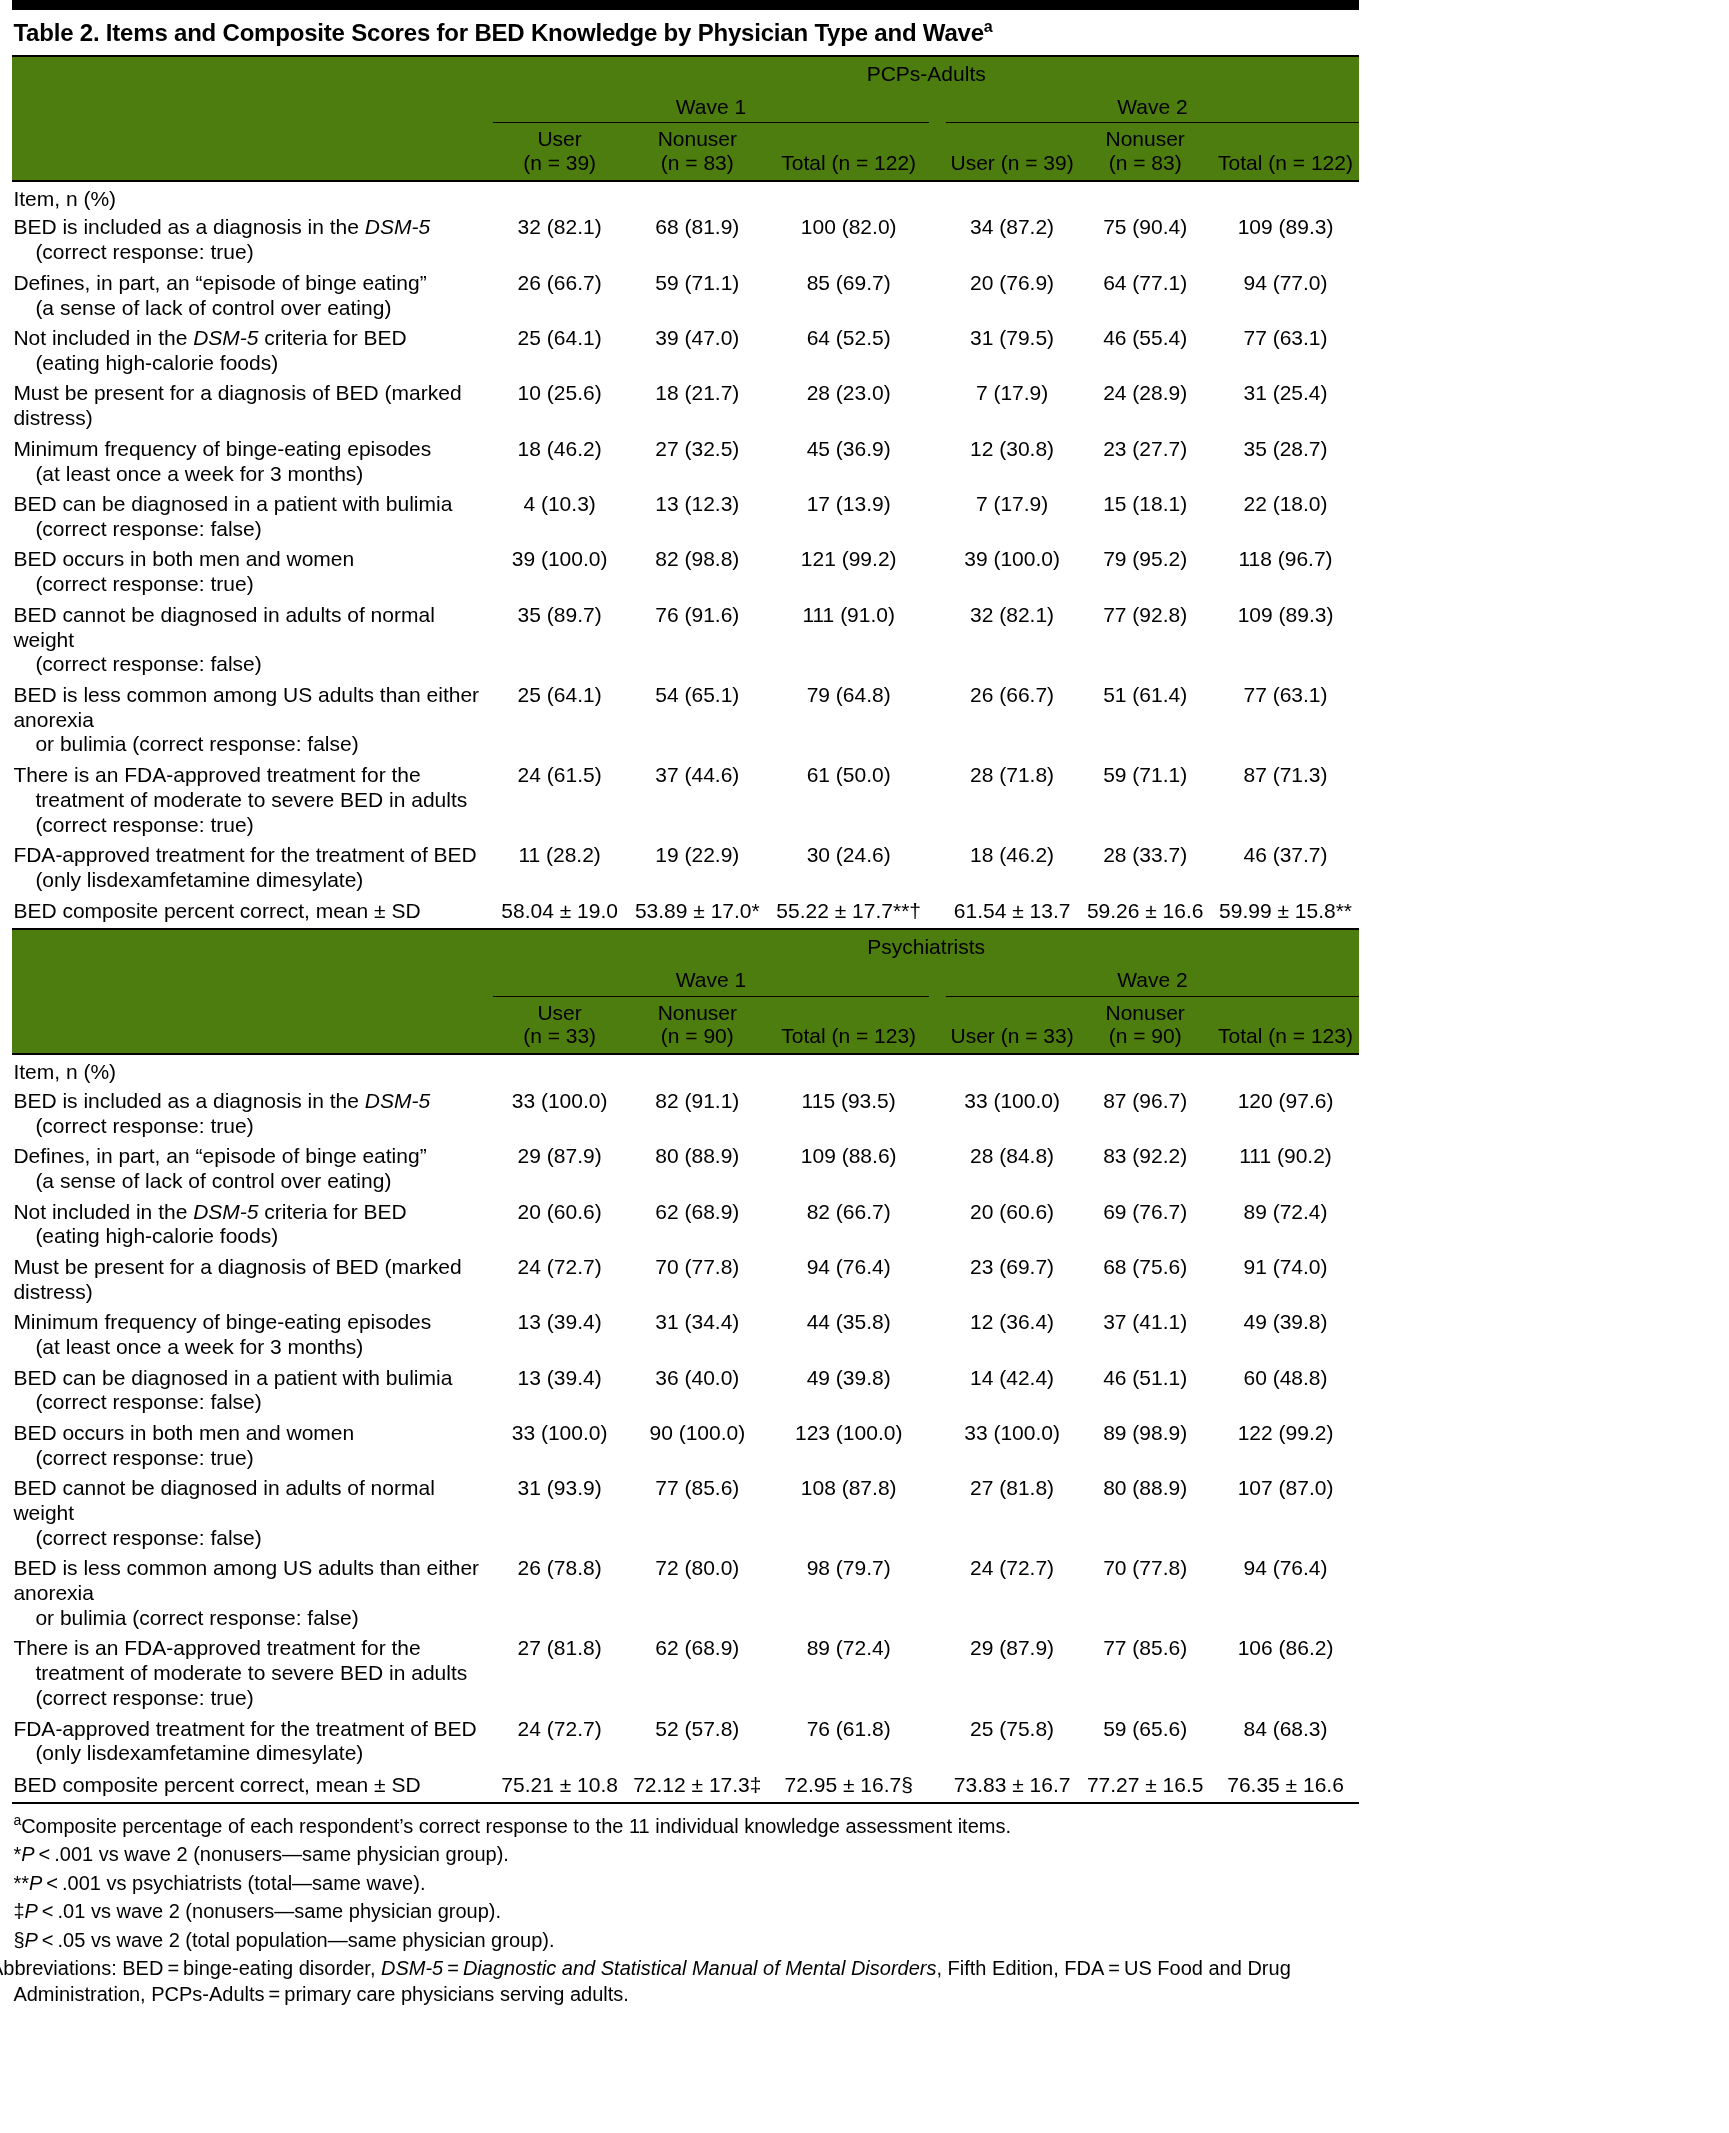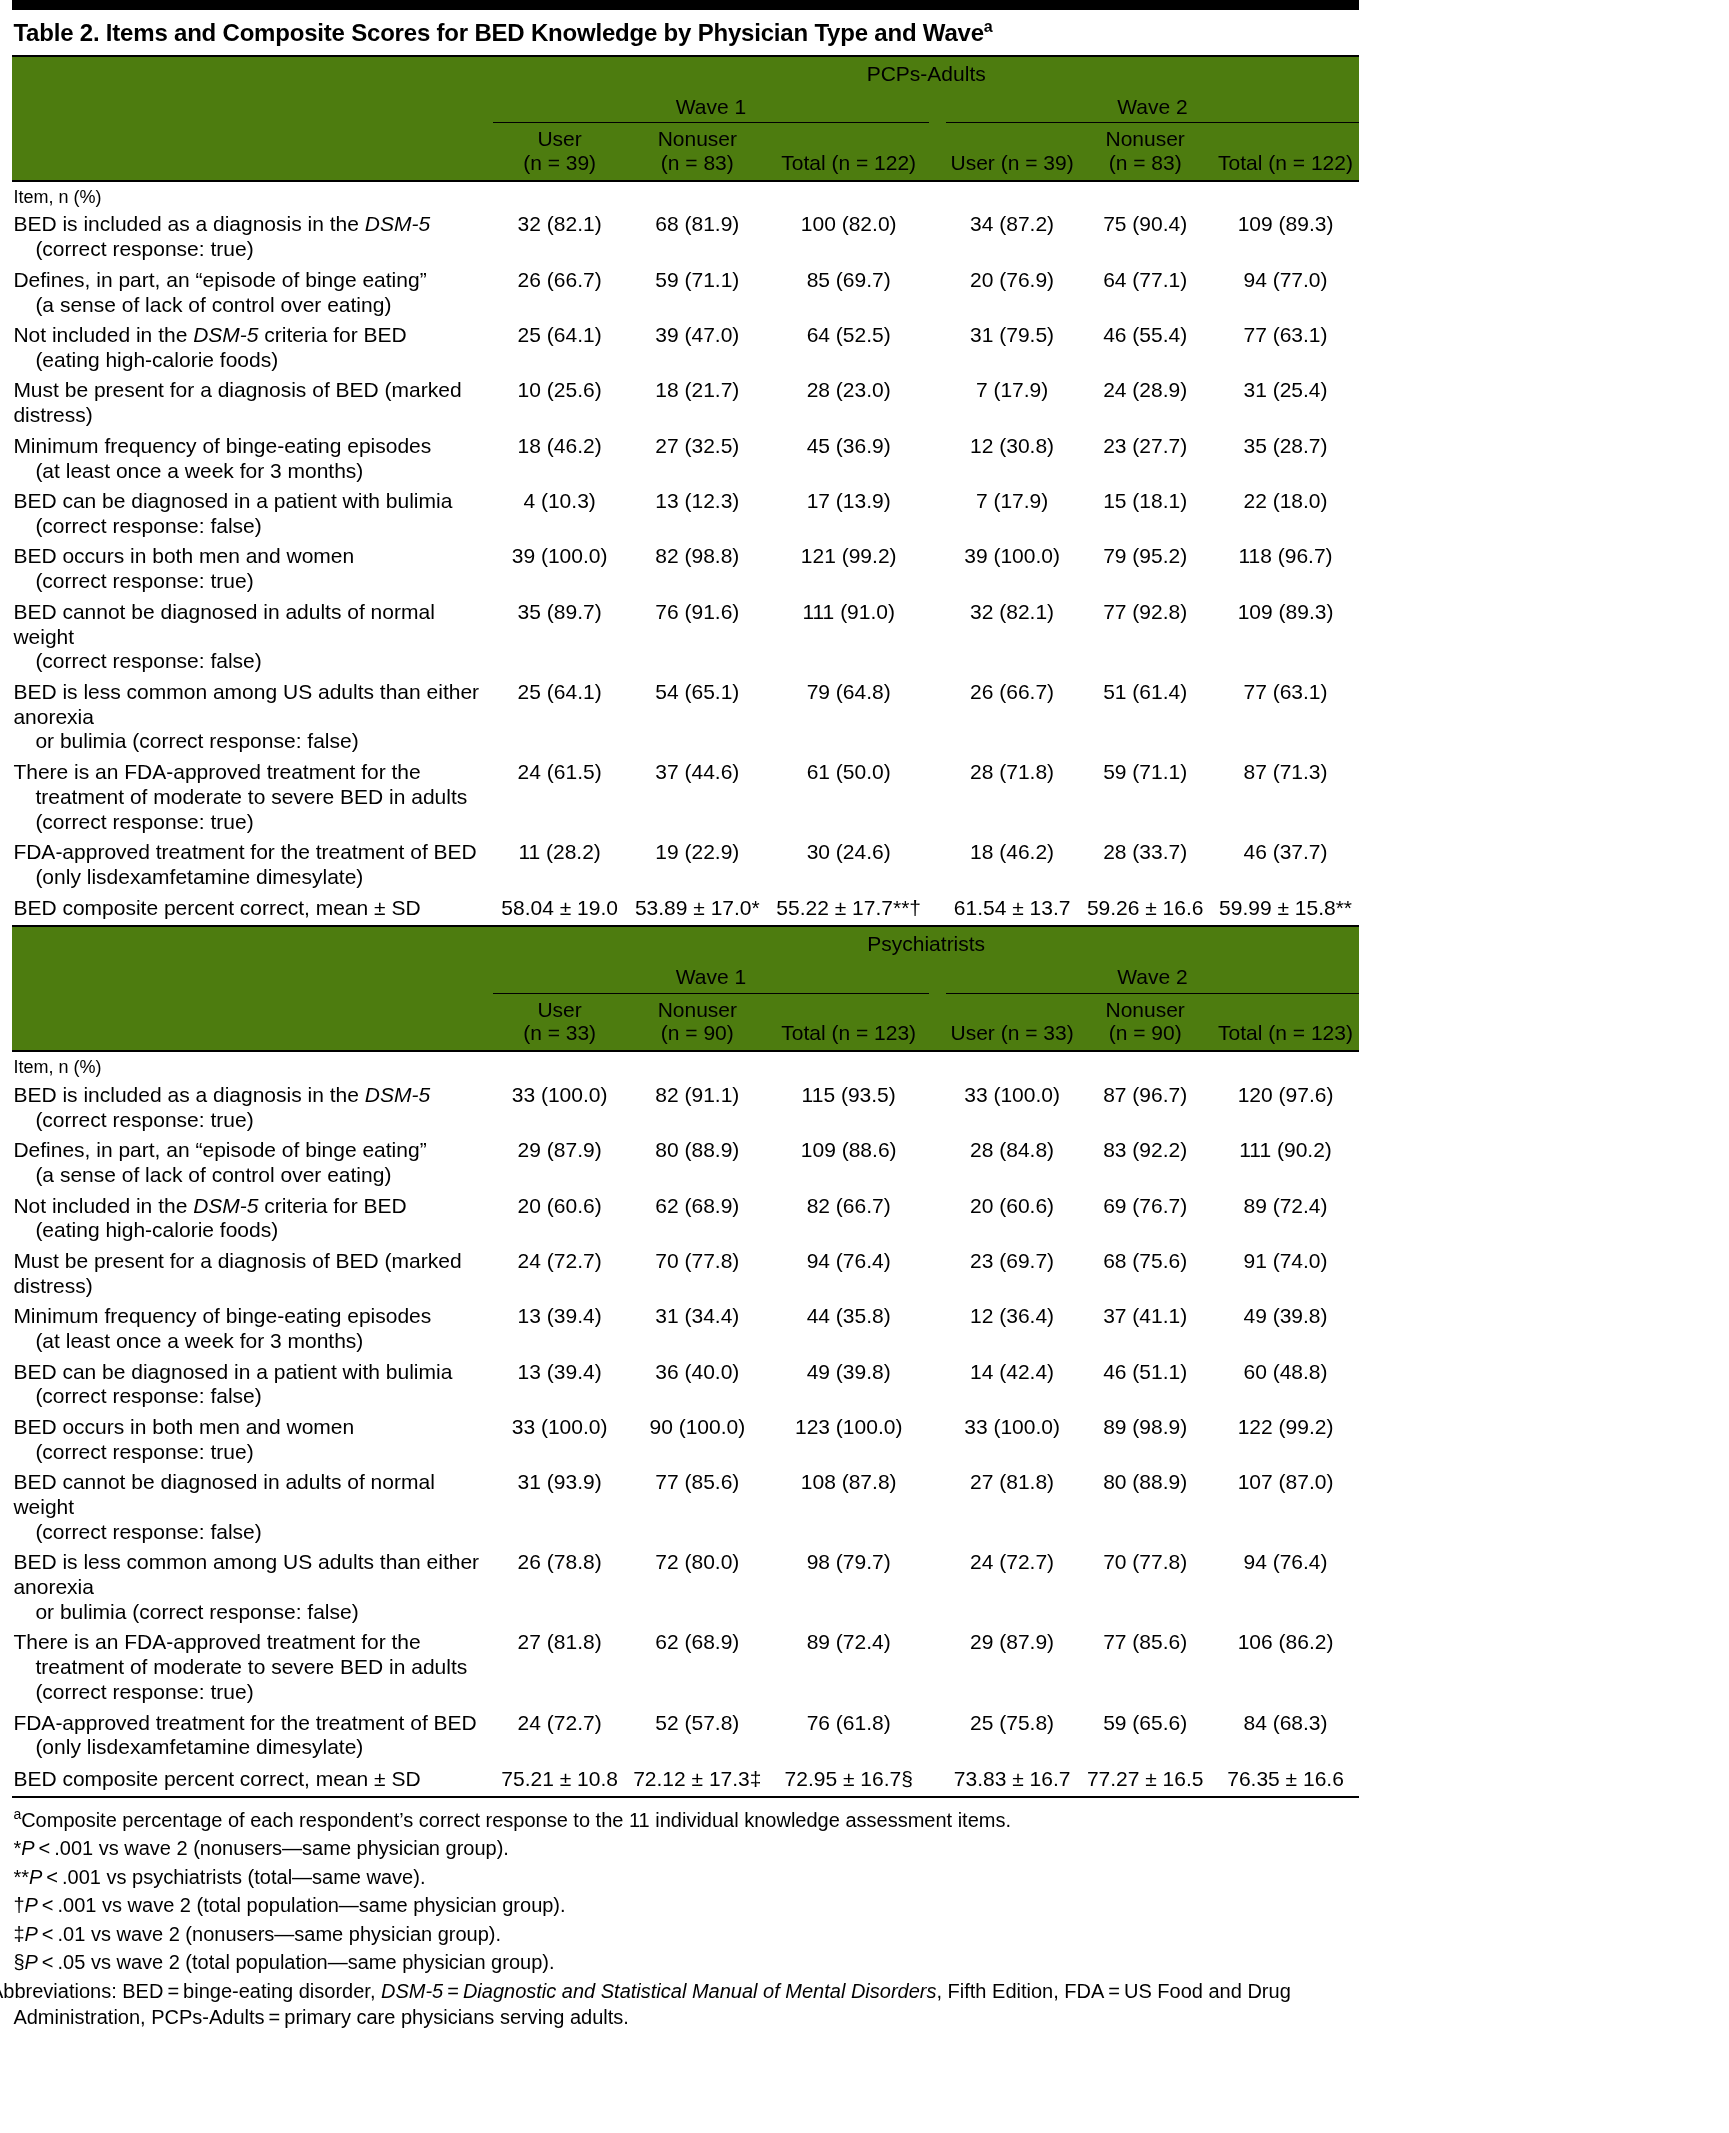--- a/index.html
+++ b/index.html
@@ -57,21 +57,21 @@
     font-size: 21px;
     line-height: 1.12;
     padding: 4.2px 0 5px 0;
     white-space: pre-line;
   }
   .item-col { width: 434px; }
   .dcol { width: 120px; }
   .gap-col { width: 15px; }
   .section-label {
     padding: 5px 0 1.7px 1.7px;
-    font-size: 18px;
+    font-size: 21px;
   }
   .row-item {
     padding: 3.3px 0 2.5px 1.7px;
     font-size: 21px;
     line-height: 1.18;
     vertical-align: top;
   }
   .row-item .sub {
     display: block;
     padding-left: 22px;
@@ -425,20 +425,19 @@
       <td class="row-val">77.27 ± 16.5</td>
       <td class="row-val">76.35 ± 16.6</td>
     </tr>
   </tbody>
     </table>
 
   <div class="footnotes">
     <div><sup>a</sup><span>Composite percentage of each respondent’s correct response to the 11 individual knowledge assessment items.</span></div>
     <div>*<i>P</i> &lt; .001 vs wave 2 (nonusers—same physician group).</div>
     <div>**<i>P</i> &lt; .001 vs psychiatrists (total—same wave).</div>
-    <div>†<i>P</i> &lt; .001 vs wave 2 (total population—same physician group).</div>
     <div>‡<i>P</i> &lt; .01 vs wave 2 (nonusers—same physician group).</div>
     <div>§<i>P</i> &lt; .05 vs wave 2 (total population—same physician group).</div>
     <div class="hang">Abbreviations: BED = binge-eating disorder, <i>DSM-5</i> = <i>Diagnostic and Statistical Manual of Mental Disorders</i>, Fifth Edition, FDA = US Food and Drug Administration, PCPs-Adults = primary care physicians serving adults.</div>
   </div>
 
 </div>
 
 
 </body></html>

